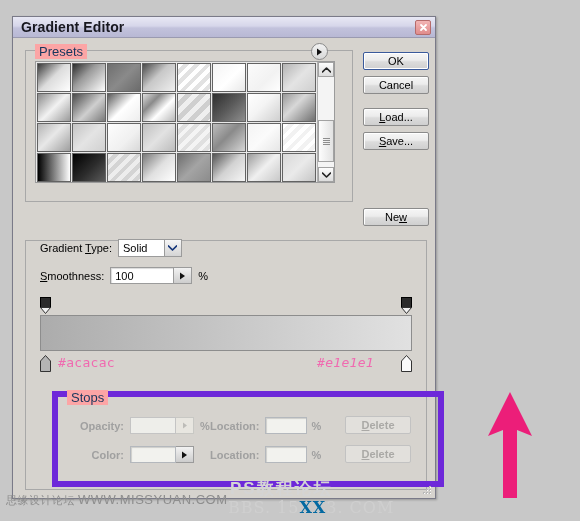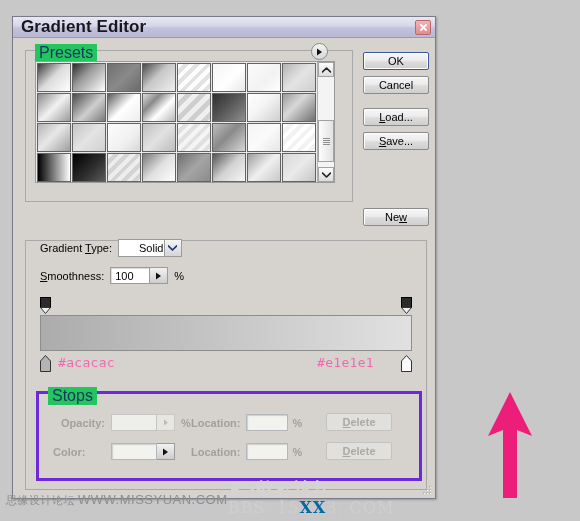--- a/index.html
+++ b/index.html
@@ -24,21 +24,21 @@
   }
   .titlebar{
     height:20px;
     background:linear-gradient(to bottom,#e8e8f4 0%,#d6d6ea 45%,#c2c2dc 55%,#b8b8d4 100%);
     border-bottom:1px solid #9a9ab0;
     display:flex;align-items:center;
     padding:0 3px 0 8px;
     position:relative;
   }
   .titlebar-text{
-    font-size:17px;font-weight:bold;color:#17171f;
+    font-size:14px;font-weight:bold;color:#17171f;
     letter-spacing:.1px;
   }
   .close-btn{
     position:absolute;right:4px;top:3px;
     width:14px;height:13px;
     background:linear-gradient(to bottom,#f2b4b4,#e08c8c);
     border:1px solid #b56b6b;
     border-radius:2px;
     display:flex;align-items:center;justify-content:center;
     cursor:pointer;
@@ -48,23 +48,23 @@
 
   
   .groupbox{
     position:absolute;
     border:1px solid #a8a8a8;
     background:transparent;
   }
   .group-title{
     position:absolute;
     top:-7px;left:9px;
-    background:#22c55e;
+    background:#fca5a5;
     padding:0 4px;
-    font-size:16px;
+    font-size:13px;
     color:#17365d;
   }
 
   
   #presets-group{left:12px;top:12px;width:326px;height:150px;}
   .presets-menu-btn{
     position:absolute;right:24px;top:-8px;
     width:15px;height:15px;border-radius:50%;
     background:linear-gradient(to bottom,#f2f2f2,#d8d8d8);
     border:1px solid #8a8a8a;
@@ -169,33 +169,33 @@
   
   #gradient-group{left:12px;top:202px;width:400px;height:248px;}
 
   #gradient-type-row{position:absolute;left:14px;top:-2px;display:flex;align-items:center;gap:6px;}
   .select{
     position:relative;
     width:64px;height:18px;
     background:#fff;
     border:1px solid #9b9b9b;
     display:flex;align-items:center;
-    padding-left:20px;
+    padding-left:4px;
     font-size:11px;
     box-sizing:border-box;
     cursor:pointer;
   }
   .select .arrowbox{
     position:absolute;right:0;top:0;bottom:0;width:16px;
     background:linear-gradient(to bottom,#f6f6f6,#d4d4d4);
     border-left:1px solid #9b9b9b;
     display:flex;align-items:center;justify-content:center;
   }
   #smoothness-row{position:absolute;left:14px;top:26px;display:flex;align-items:center;gap:6px;}
-  #smoothness-input{width:40px;}
+  #smoothness-input{width:64px;}
   .spin-btn{
     width:18px;height:17px;
     background:linear-gradient(to bottom,#f2f2f2,#cdcdcd);
     border:1px solid #9b9b9b;
     border-left:none;
     display:flex;align-items:center;justify-content:center;
     box-sizing:border-box;
     cursor:pointer;
   }
 
@@ -215,21 +215,21 @@
   }
   .hexlabel{
     position:absolute;top:58px;
     font-size:13px;color:#f06ab0;
     font-family:"DejaVu Sans Mono","Liberation Mono",monospace;
     letter-spacing:.3px;
     white-space:nowrap;
   }
 
   
-  #stops-group{position:absolute;left:10px;top:150px;width:380px;height:84px;border:3px solid #6d28d9;}
+  #stops-group{position:absolute;left:26px;top:150px;width:380px;height:84px;border:6px solid #6d28d9;}
   .row-stops{position:absolute;display:flex;align-items:center;font-weight:bold;}
   .dim{color:#a0a0a0;}
   .field-dis{
     background:#eeeeea;
     border:1px solid #c4c4c4;
     box-shadow:none;
     color:#b0b0b0;
   }
   .field-dis2{
     background:#f2f2ee;
@@ -434,21 +434,21 @@
           </svg>
         </div>
 
         <div class="stop-col" style="left:361px;">
           <svg width="11" height="17" viewBox="0 0 11 17">
             <path d="M5.5 0.5 L10.5 6 L10.5 16.5 L0.5 16.5 L0.5 6 Z" fill="#fafafa" stroke="#333"></path>
           </svg>
         </div>
 
         <span class="hexlabel" id="hex-left" style="left: 18px; color: rgb(240, 106, 176);">#acacac</span>
-        <span class="hexlabel" id="hex-right" style="left: 277px; color: rgb(240, 106, 176);">#e1e1e1</span>
+        <span class="hexlabel" id="hex-right" style="left: 277px; color: rgb(240, 106, 176); font-style: italic;">#e1e1e1</span>
       </div>
 
       <div id="stops-group">
         <span class="group-title">Stops</span>
 
         <div class="row-stops" style="left:14px;top:20px;gap:6px;">
           <span class="lbl dim" style="width:52px;text-align:right;">Opacity:</span>
           <div style="display:flex;align-items:center;">
             <div class="textfield field-dis" style="width:46px;">
               <span></span>
@@ -470,21 +470,21 @@
           <span class="lbl dim">%</span>
         </div>
 
         <div class="row-stops" style="left:287px;top:19px;">
           <div class="btn-dis">
               <span><u>D</u>elete</span>
             </div>
         </div>
 
         <div class="row-stops" style="left:14px;top:49px;gap:6px;">
-          <span class="lbl dim" style="width:52px;text-align:left;">Color:</span>
+          <span class="lbl dim" style="width:52px;text-align:right;">Color:</span>
           <div style="display:flex;align-items:center;">
             <div class="textfield field-dis2" style="width:46px;">
               <span></span>
             </div>
             <div class="spin-btn">
               <svg width="7" height="8" viewBox="0 0 7 8">
                 <path d="M1 0.5 L6 4 L1 7.5 Z" fill="#111"></path>
               </svg>
             </div>
           </div>

